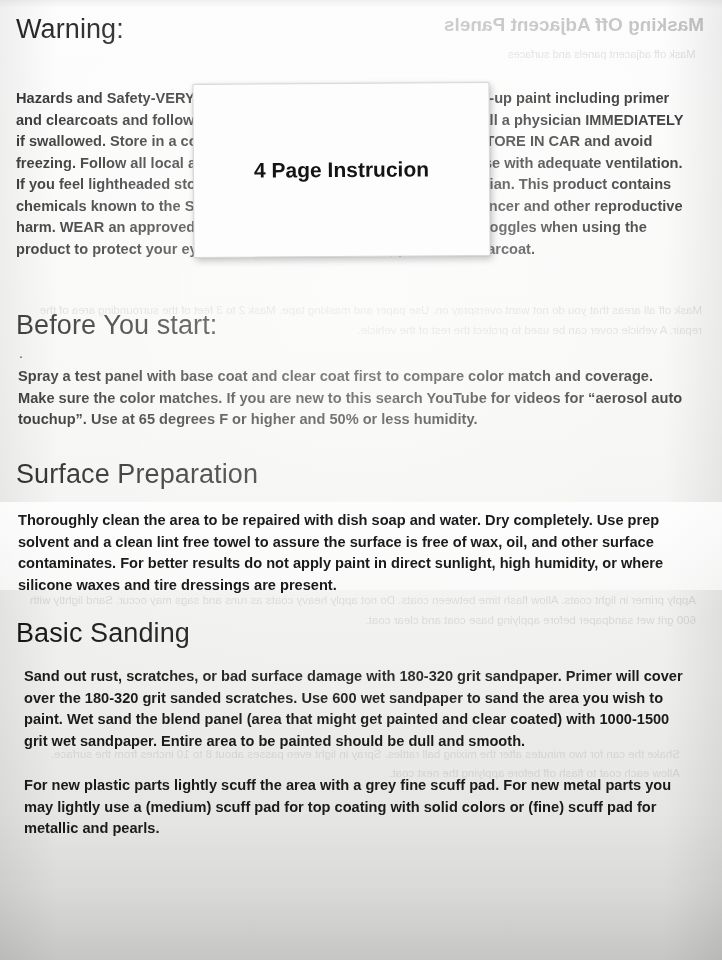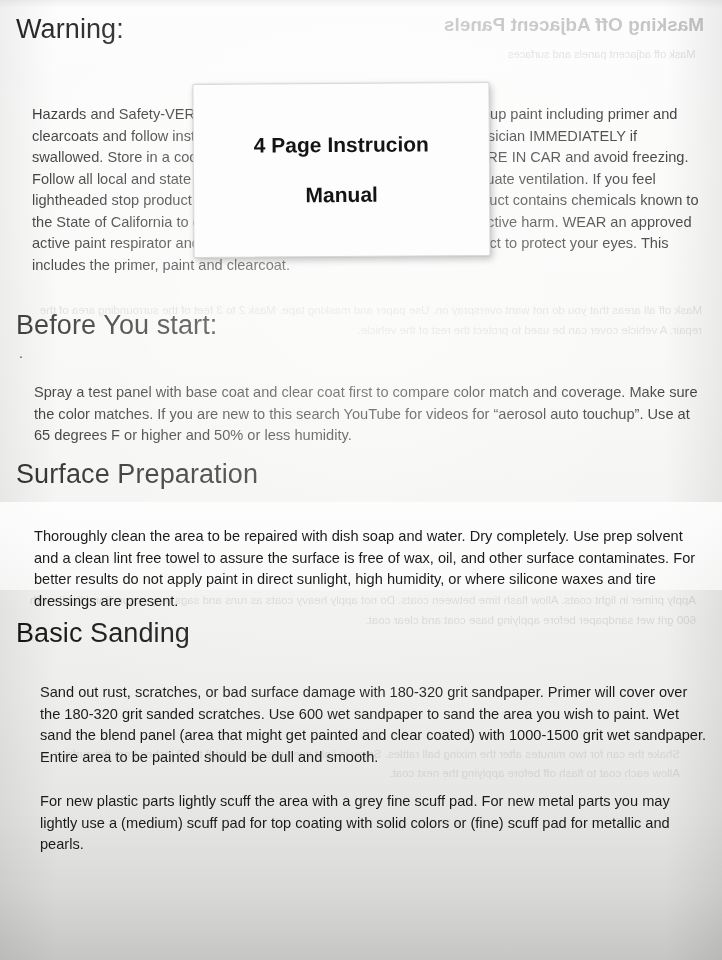--- a/index.html
+++ b/index.html
@@ -89,21 +89,22 @@
     font-size: 27px;
     letter-spacing: 0.1px;
     color: #151515;
     margin: 0;
   }
 
   p.body {
     font-size: 14.6px;
     line-height: 21.5px;
     color: #1b1b1b;
-    margin: 16px;
+    margin: 0;
+    font-weight: bold;
   }
 
   #warning-heading { position: absolute; top: 14px; left: 16px; }
   #warning-text {
     position: absolute;
     top: 88px;
     left: 16px;
     width: 676px;
   }
 
@@ -229,17 +230,16 @@
   <h1 class="section" id="surface-heading">Surface Preparation</h1>
   <div id="surface-band"></div>
   <p class="body" id="surface-text" style="z-index:3;">Thoroughly clean the area to be repaired with dish soap and water.  Dry completely. Use prep solvent and a clean lint free towel to assure the surface is free of wax, oil, and other surface contaminates. For better results do not apply paint in direct sunlight, high humidity, or where silicone waxes and tire dressings are present.</p>
 
   <h1 class="section" id="sanding-heading">Basic Sanding</h1>
   <p class="body" id="sanding-text">Sand out rust, scratches, or bad surface damage with 180-320 grit sandpaper. Primer will cover over the 180-320 grit sanded scratches. Use 600 wet sandpaper to sand the area you wish to paint. Wet sand the blend panel (area that might get painted and clear coated) with 1000-1500 grit wet sandpaper. Entire area to be painted should be dull and smooth.</p>
   <p class="body" id="plastic-text">For new plastic parts lightly scuff the area with a grey fine scuff pad. For new metal parts you may lightly use a (medium) scuff pad for top coating with solid colors or (fine) scuff pad for metallic and pearls.</p>
 
   <div id="overlay-card">
     <div class="card-line">4 Page Instrucion</div>
-    <div class="card-line second">Manual</div>
   </div>
 
   <div id="bottom-shadow"></div>
 </div>
 
 </body></html>

